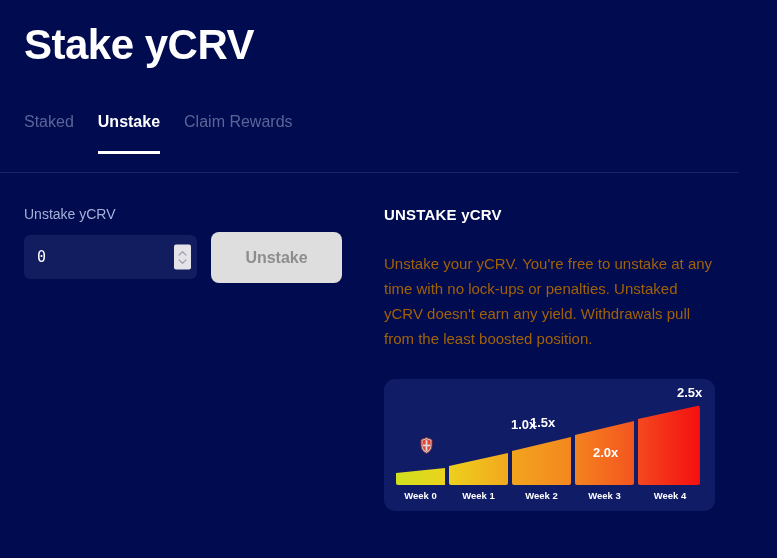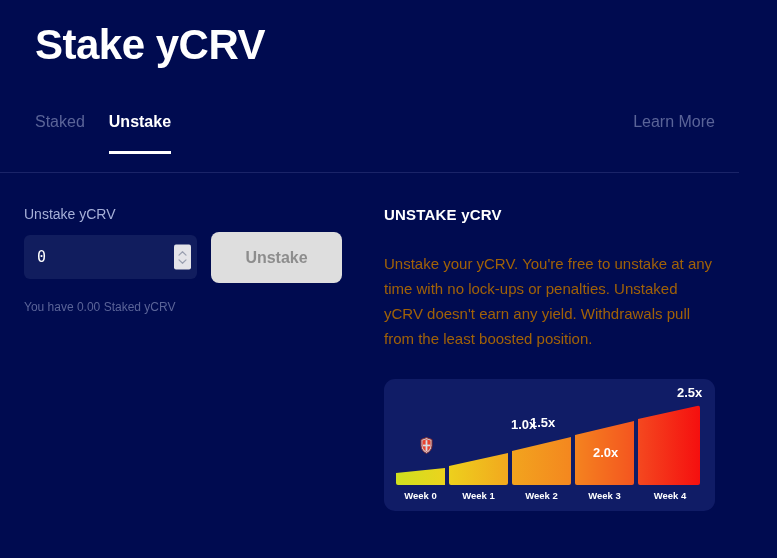--- a/index.html
+++ b/index.html
@@ -16,21 +16,20 @@
     font-family: "Liberation Sans", sans-serif;
     color: #ffffff;
     -webkit-font-smoothing: antialiased;
   }
 
   .page {
     position: relative;
     width: 739px;
     height: 558px;
     background: #000b50;
-    padding-left: 11px;
   }
 
   
   .header {
     padding: 22px 24px 0 24px;
   }
 
   .page-title {
     font-size: 42px;
     font-weight: 700;
@@ -269,23 +268,23 @@
 
   <div class="header">
 
     <h1 class="page-title">Stake yCRV</h1>
 
     <div class="tabbar">
 
       <div class="tabs">
         <div class="tab">Staked</div>
         <div class="tab active">Unstake</div>
+        <div class="tab">Claim Rewards</div>
       </div>
 
-      <div class="learn-more">Learn More</div>
 
     </div>
   </div>
 
   <div class="divider"></div>
 
   <div class="body">
 
     <div class="col-left">
 
@@ -306,21 +305,20 @@
                 <path d="M1 1.4 L4.5 4.8 L8 1.4" fill="none" stroke="#9aa0b0" stroke-width="1.2" stroke-linecap="round" stroke-linejoin="round"></path>
               </svg>
             </span>
           </div>
         </div>
 
         <button class="unstake-btn">Unstake</button>
 
       </div>
 
-      <div class="helper-text">You have 0.00 Staked yCRV</div>
 
     </div>
 
     <div class="col-right">
 
       <div class="info-title">UNSTAKE yCRV</div>
 
       <div class="info-body">Unstake your yCRV. You're free to unstake at any time with no lock-ups or penalties. Unstaked yCRV doesn't earn any yield. Withdrawals pull from the least boosted position.</div>
 
       <div class="boost-card">

